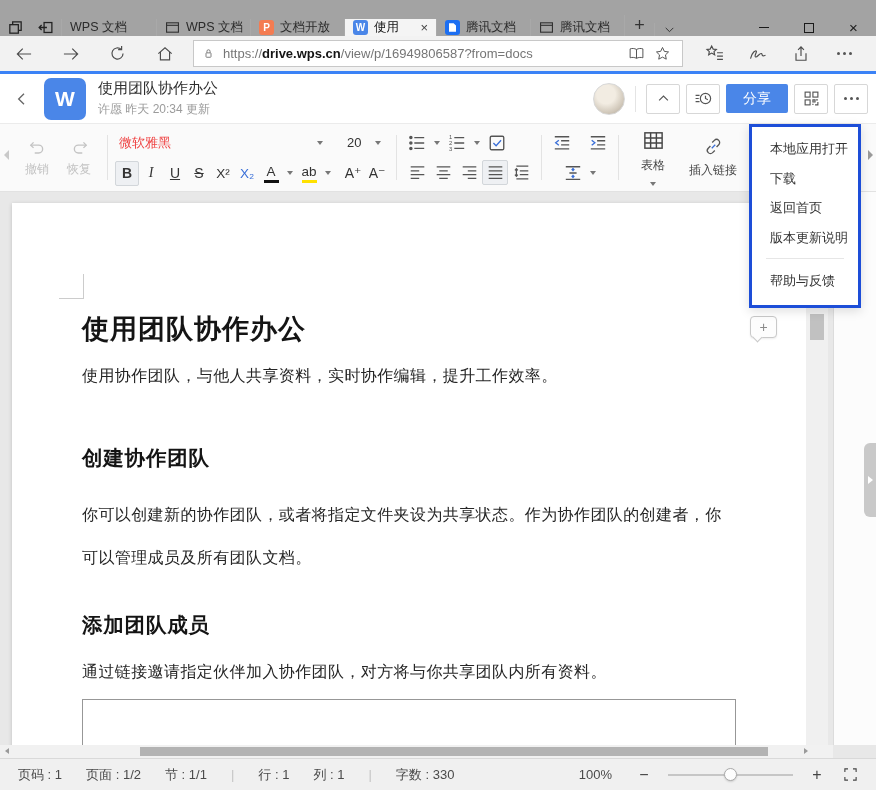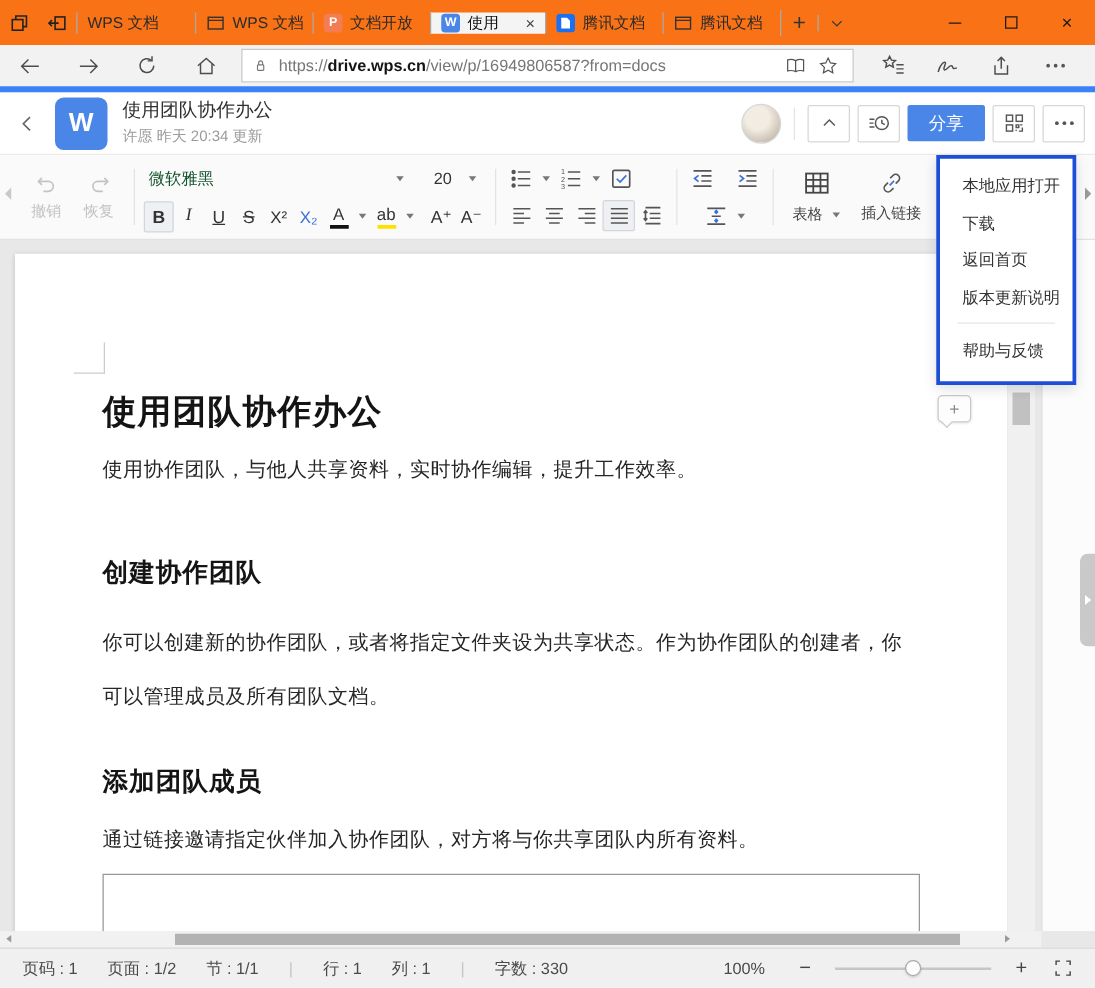--- a/index.html
+++ b/index.html
@@ -6,37 +6,37 @@
   html,body { width: 876px; height: 790px; }
   body {
     font-family: "Liberation Sans", "DejaVu Sans", sans-serif;
     position: relative; overflow: hidden; background: #e8e8e8;
     -webkit-font-smoothing: antialiased;
   }
   svg { display: block; }
   .caret { width: 0; height: 0; border-left: 3.5px solid transparent; border-right: 3.5px solid transparent; border-top: 4.5px solid #777; display: inline-block; }
 
   
-  .tabbar { position: absolute; left: 0; top: 0; width: 876px; height: 36px; background: #f97316; display: flex; align-items: center; font-size: 12.5px; color: #2b2b2b; }
+  .tabbar { position: absolute; left: 0; top: 0; width: 876px; height: 36px; background: #a3a3a3; display: flex; align-items: flex-end; font-size: 12.5px; color: #2b2b2b; }
   .tb-action { width: 31px; display: flex; align-items: center; justify-content: center; color: #222; }
   .tb-sep-zone { width: 62px; display: flex; align-items: center; justify-content: space-around; }
   .tab { width: 94px; display: flex; align-items: center; padding: 0 8px; border-left: 1px solid #a9a9a9; overflow: hidden; white-space: nowrap; }
   .tab .favicon { width: 15px; height: 15px; margin-right: 6px; flex: 0 0 auto; }
   .badge-sq { width: 15px; height: 15px; border-radius: 3px; color: #fff; font-size: 10px; font-weight: bold; display: flex; align-items: center; justify-content: center; margin-right: 6px; flex: 0 0 auto; }
   .tab.active { background: #f4f4f4; width: 92px; color: #111; }
   .tab .tab-close { margin-left: auto; color: #444; font-size: 13px; padding-left: 4px; }
   .tab-new, .tab-list-btn { width: 30px; display: flex; align-items: center; justify-content: center; color: #333; border-left: 1px solid #a9a9a9; }
   .tab-new { font-size: 18px; font-weight: 300; border-left: 1px solid #a9a9a9; }
   .win-controls { margin-left: auto; display: flex; }
   .win-btn { width: 45px; display: flex; align-items: center; justify-content: center; color: #1a1a1a; font-size: 13px; }
   .min-glyph { width: 10px; height: 1px; background: #1a1a1a; }
   .max-glyph { width: 10px; height: 10px; border: 1px solid #1a1a1a; }
 
   
-  .navbar { position: absolute; left: 0; top: 36px; width: 876px; height: 38px; background: #f2f2f2; display: flex; align-items: center; border-bottom: 5px solid #3b82f6; }
+  .navbar { position: absolute; left: 0; top: 36px; width: 876px; height: 38px; background: #f2f2f2; display: flex; align-items: center; border-bottom: 3px solid #3b82f6; }
   .nav-btn { width: 47px; height: 38px; display: flex; align-items: center; justify-content: center; color: #4d4d4d; }
   .urlbar { width: 490px; height: 27px; background: #fff; border: 1px solid #c8c8c8; display: flex; align-items: center; padding: 0 7px; margin-left: 5px; }
   .url-text { font-size: 13px; color: #767676; margin-left: 7px; white-space: nowrap; overflow: hidden; flex: 1; }
   .url-text b { color: #141414; font-weight: bold; }
   .url-icon-btn { width: 26px; display: flex; justify-content: center; color: #555; flex: 0 0 auto; }
   .nav-right { flex: 1; display: flex; justify-content: space-around; padding: 0 10px; }
   .nav-right .nav-btn { width: 42px; }
 
   
   .wps-header { position: absolute; left: 0; top: 74px; width: 876px; height: 50px; background: #fff; border-bottom: 1px solid #ebebeb; display: flex; align-items: center; }
@@ -56,34 +56,34 @@
   
   .wps-toolbar { position: absolute; left: 0; top: 124px; width: 876px; height: 68px; background: #fafafa; border-bottom: 1px solid #e2e2e2; display: flex; align-items: stretch; padding: 0 14px 0 16px; font-size: 12px; color: #454545; }
   .tscroll { position: absolute; top: 26px; width: 0; height: 0; }
   .tscroll.left { left: 4px; border-top: 5px solid transparent; border-bottom: 5px solid transparent; border-right: 5px solid #c9c9c9; }
   .tscroll.right { right: 3px; border-top: 5px solid transparent; border-bottom: 5px solid transparent; border-left: 5px solid #9a9a9a; }
   .tbtn-big { width: 42px; display: flex; flex-direction: column; align-items: center; justify-content: center; gap: 4px; }
   .tbtn-big.disabled { color: #c3c3c3; font-family: Liberation Serif, serif; }
   .vsep { width: 1px; background: #e3e3e3; margin: 11px 7px; }
   .stack { display: flex; flex-direction: column; justify-content: center; gap: 5px; }
   .rowline { display: flex; align-items: center; }
-  .font-select { width: 212px; height: 26px; display: flex; align-items: center; font-size: 13px; color: #14532d; padding: 0 4px; }
+  .font-select { width: 212px; height: 26px; display: flex; align-items: center; font-size: 13px; color: #ef4444; padding: 0 4px; }
   .font-select .caret { margin-left: auto; }
   .fmt-row { display: flex; align-items: center; }
   .fmt-btn { width: 24px; height: 25px; display: flex; align-items: center; justify-content: center; font-size: 14px; color: #333; }
   .fmt-btn.boxed { border: 1px solid #d2d6da; background: #eef0f3; border-radius: 2px; }
   .colorable { position: relative; width: 24px; height: 25px; display: flex; flex-direction: column; align-items: center; justify-content: center; font-size: 13.5px; color: #333; }
   .colorable .bar { width: 15px; height: 3px; margin-top: 1px; }
   .mini-caret { width: 14px; display: flex; justify-content: center; }
   .size-select { height: 26px; display: flex; align-items: center; font-size: 13px; color: #333; padding: 0 6px; }
   .size-select span { margin-right: 14px; }
   .icon-btn { width: 26px; height: 25px; display: flex; align-items: center; justify-content: center; color: #555; }
   .icon-btn.boxed { border: 1px solid #d2d6da; background: #eef0f3; border-radius: 2px; }
   .full-btn { display: flex; flex-direction: column; align-items: center; justify-content: center; gap: 5px; color: #454545; }
-  .full-btn .lbl { display: flex; align-items: center; gap: 8px; }
+  .full-btn .lbl { display: flex; align-items: center; gap: 8px; flex-direction: column; }
   .sup2 { font-size: 13.5px; }
 
   
   .content { position: absolute; left: 0; top: 192px; width: 876px; height: 553px; background: #e8e8e8; overflow: hidden; }
   .page { position: absolute; left: 12px; top: 11px; width: 794px; height: 640px; background: #fff; box-shadow: 0 1px 4px rgba(0,0,0,.18); }
   .corner-v { position: absolute; left: 71px; top: 71px; width: 1px; height: 25px; background: #ccc; }
   .corner-h { position: absolute; left: 47px; top: 95px; width: 25px; height: 1px; background: #ccc; }
   .doc-h1 { position: absolute; left: 70px; top: 108px; font-size: 27px; font-weight: bold; color: #141414; letter-spacing: 1px; }
   .doc-p { position: absolute; left: 70px; width: 654px; font-size: 16px; color: #262626; letter-spacing: .4px; }
   .doc-p1 { top: 163px; }

